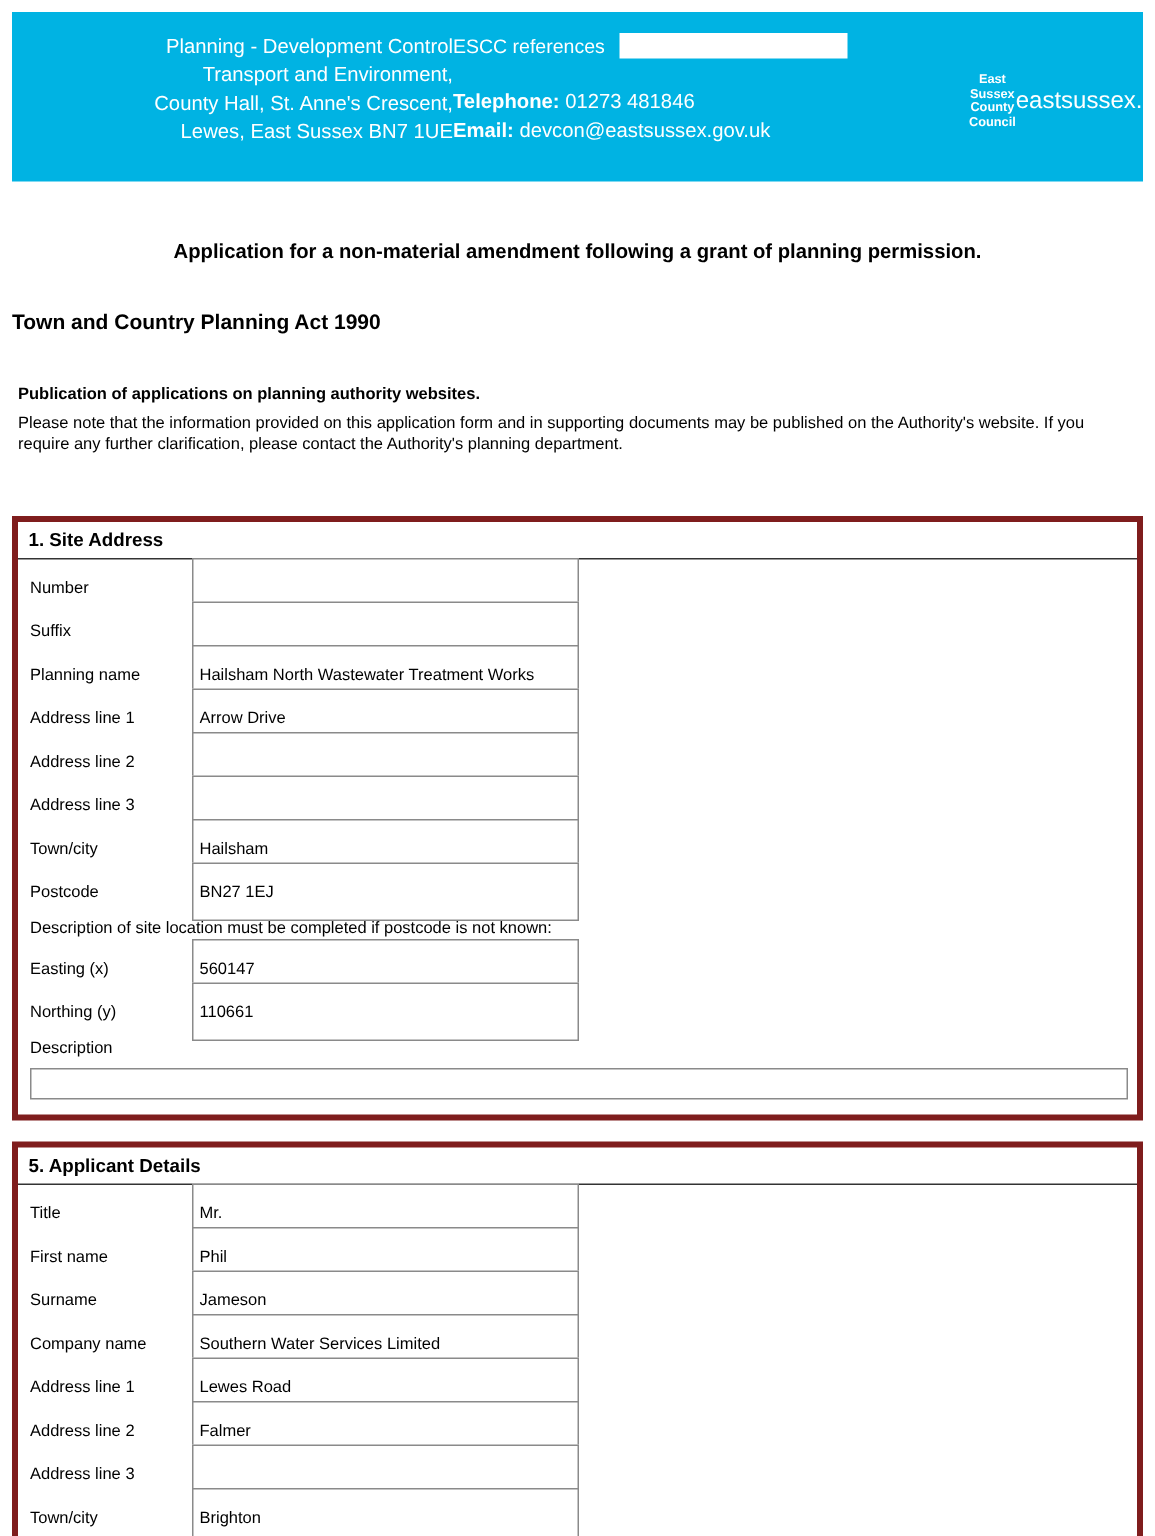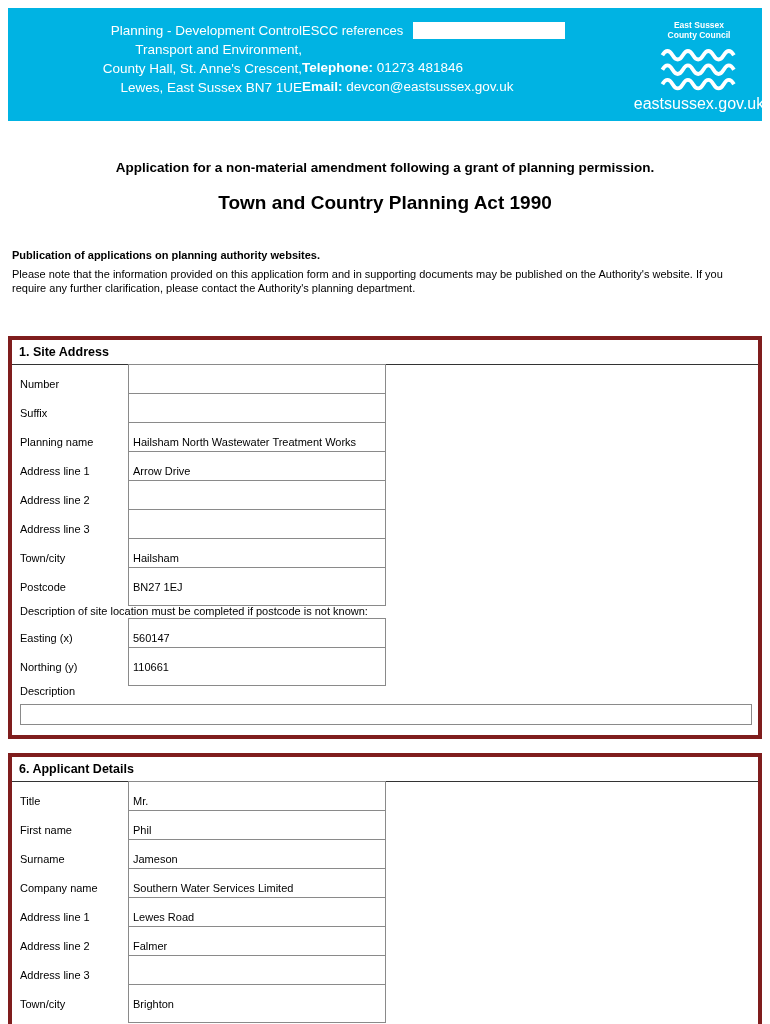--- a/index.html
+++ b/index.html
@@ -41,37 +41,37 @@
     font-size: 11px; padding: 0 3px; outline: none;
   }
   .contact-line { line-height: 19px; }
   .contact-line.first { margin-top: 19px; }
   .contact-line b { font-weight: bold; }
 
   .banner-logo {
     width: 106px;
     text-align: center;
     display: flex;
-    flex-direction: column;
+    flex-direction: row;
     align-items: center;
   }
   .logo-name { font-size: 8.5px; line-height: 9.5px; font-weight: bold; }
   .logo-waves { margin: 5px 0 2px 0; }
   .logo-url { font-size: 16px; margin-top: 2px; }
 
   
   .doc-title {
     text-align: center;
     font-size: 13.5px;
     margin-top: 39px;
   }
   .doc-subtitle {
-    text-align: center;
-    font-size: 19px;
-    margin-top: 17px;
+    text-align: left;
+    font-size: 14px;
+    margin-top: 31px;
   }
   .pub-heading {
     font-size: 11px;
     font-weight: bold;
     margin: 35px 4px 0 4px;
   }
   .pub-body {
     font-size: 11px;
     line-height: 13.5px;
     margin: 7px 4px 0 4px;
@@ -217,21 +217,21 @@
         <input type="text" class="field-input" value="110661" style="">
       </div>
 
       <div class="desc-label">Description</div>
       <input type="text" class="desc-input" value="" style="">
 
     </div>
   </section>
 
   <section class="section">
-    <div class="section-header">6. Applicant Details</div>
+    <div class="section-header">5. Applicant Details</div>
     <div class="section-body">
 
       <div class="field-row">
         <span class="field-label">Title</span>
         <input type="text" class="field-input" value="Mr." style="">
       </div>
       <div class="field-row">
         <span class="field-label">First name</span>
         <input type="text" class="field-input" value="Phil" style="">
       </div>

